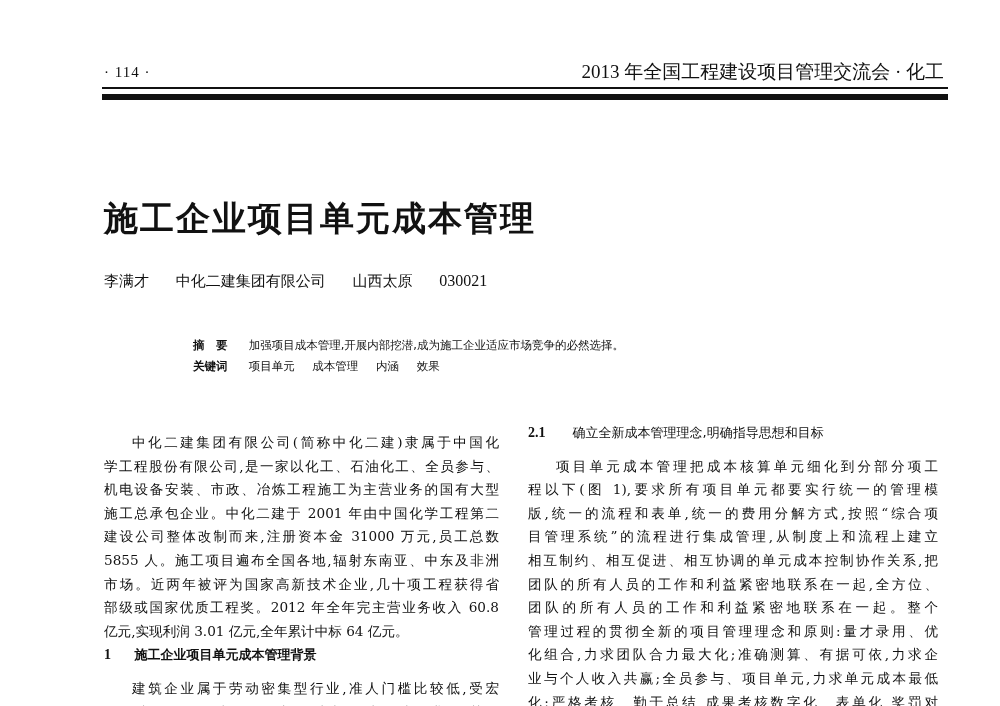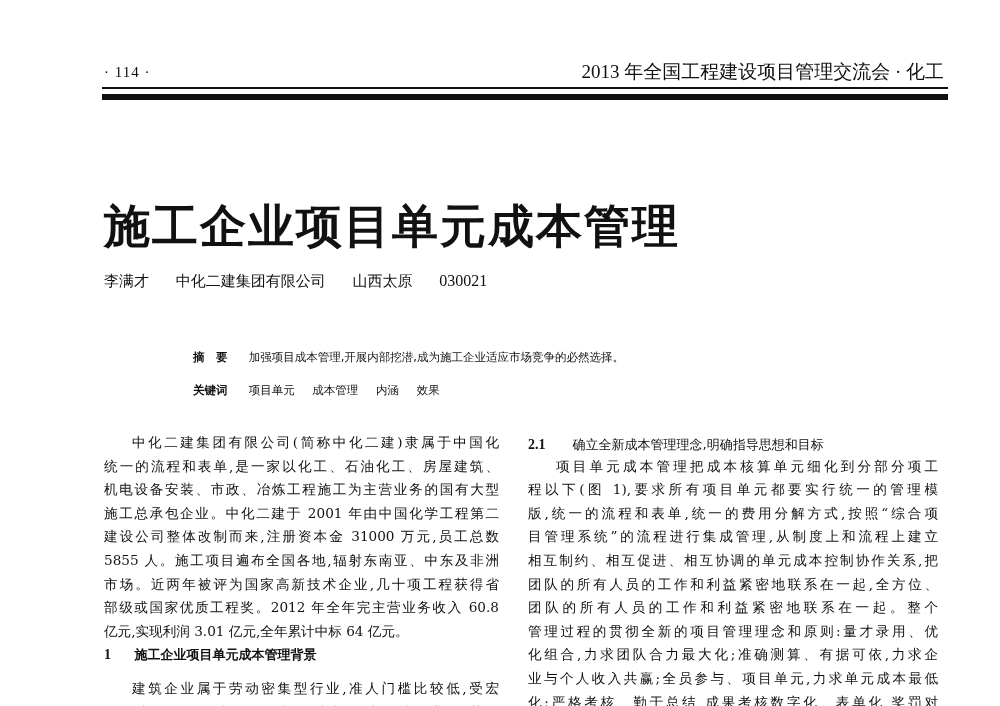--- a/index.html
+++ b/index.html
@@ -44,21 +44,21 @@
       left: 102px;
       width: 846px;
       top: 94px;
       height: 6px;
       background: #111;
     }
     .title {
       position: absolute;
       left: 104px;
       top: 196px;
-      font-size: 46px;
+      font-size: 34px;
       font-weight: bold;
       letter-spacing: 2px;
       white-space: nowrap;
       font-family: "DejaVu Serif", serif;
     }
     .byline {
       position: absolute;
       left: 104px;
       top: 272px;
       font-size: 15px;
@@ -74,21 +74,20 @@
       font-size: 11.5px;
       line-height: 21px;
       font-family: "DejaVu Sans", sans-serif;
     }
     .abstract .row { white-space: nowrap; }
     .abstract .label {
       font-weight: bold;
       display: inline-block;
       width: 52px;
       letter-spacing: 0px;
-      margin-top: 12px;
     }
     .abstract .kw { margin-right: 14px; }
     .col {
       position: absolute;
       top: 421px;
       font-size: 13.6px;
       line-height: 23.6px;
       font-family: "DejaVu Serif", serif;
     }
     .col-left { left: 104px; width: 395px; }
@@ -108,21 +107,21 @@
       height: 23.6px;
       font-family: "DejaVu Sans", sans-serif;
       font-size: 13px;
     }
     .heading-line .num {
       display: inline-block;
       width: 26px;
       font-family: "Liberation Serif", serif;
       font-size: 14px;
     }
-    .heading-line.sub .num { width: 40px; margin-top: 12px; }
+    .heading-line.sub .num { width: 40px; }
   </style>
 </head>
 <body>
 
 <div>
   <div class="page-number">· 114 ·</div>
   <div class="running-head">2013 年全国工程建设项目管理交流会 · 化工</div>
   <div class="rule-thin"></div>
   <div class="rule-thick"></div>
 </div>
@@ -146,21 +145,21 @@
     <span class="kw">项目单元</span>
     <span class="kw">成本管理</span>
     <span class="kw">内涵</span>
     <span class="kw">效果</span>
   </div>
 </div>
 
 <div class="col col-left">
   <div>
     <div class="line indent">中化二建集团有限公司(简称中化二建)隶属于中国化</div>
-    <div class="line">统一的流程和表单,是一家以化工、石油化工、房屋建筑、</div>
+    <div class="line">学工程股份有限公司,是一家以化工、石油化工、全员参与、</div>
     <div class="line">机电设备安装、市政、冶炼工程施工为主营业务的国有大型</div>
     <div class="line">施工总承包企业。中化二建于 2001 年由中国化学工程第二</div>
     <div class="line">建设公司整体改制而来,注册资本金 31000 万元,员工总数</div>
     <div class="line">5855 人。施工项目遍布全国各地,辐射东南亚、中东及非洲</div>
     <div class="line">市场。近两年被评为国家高新技术企业,几十项工程获得省</div>
     <div class="line">部级或国家优质工程奖。2012 年全年完主营业务收入 60.8</div>
     <div class="line last">亿元,实现利润 3.01 亿元,全年累计中标 64 亿元。</div>
   </div>
   <div class="heading-line">
     <span class="num">1</span>

